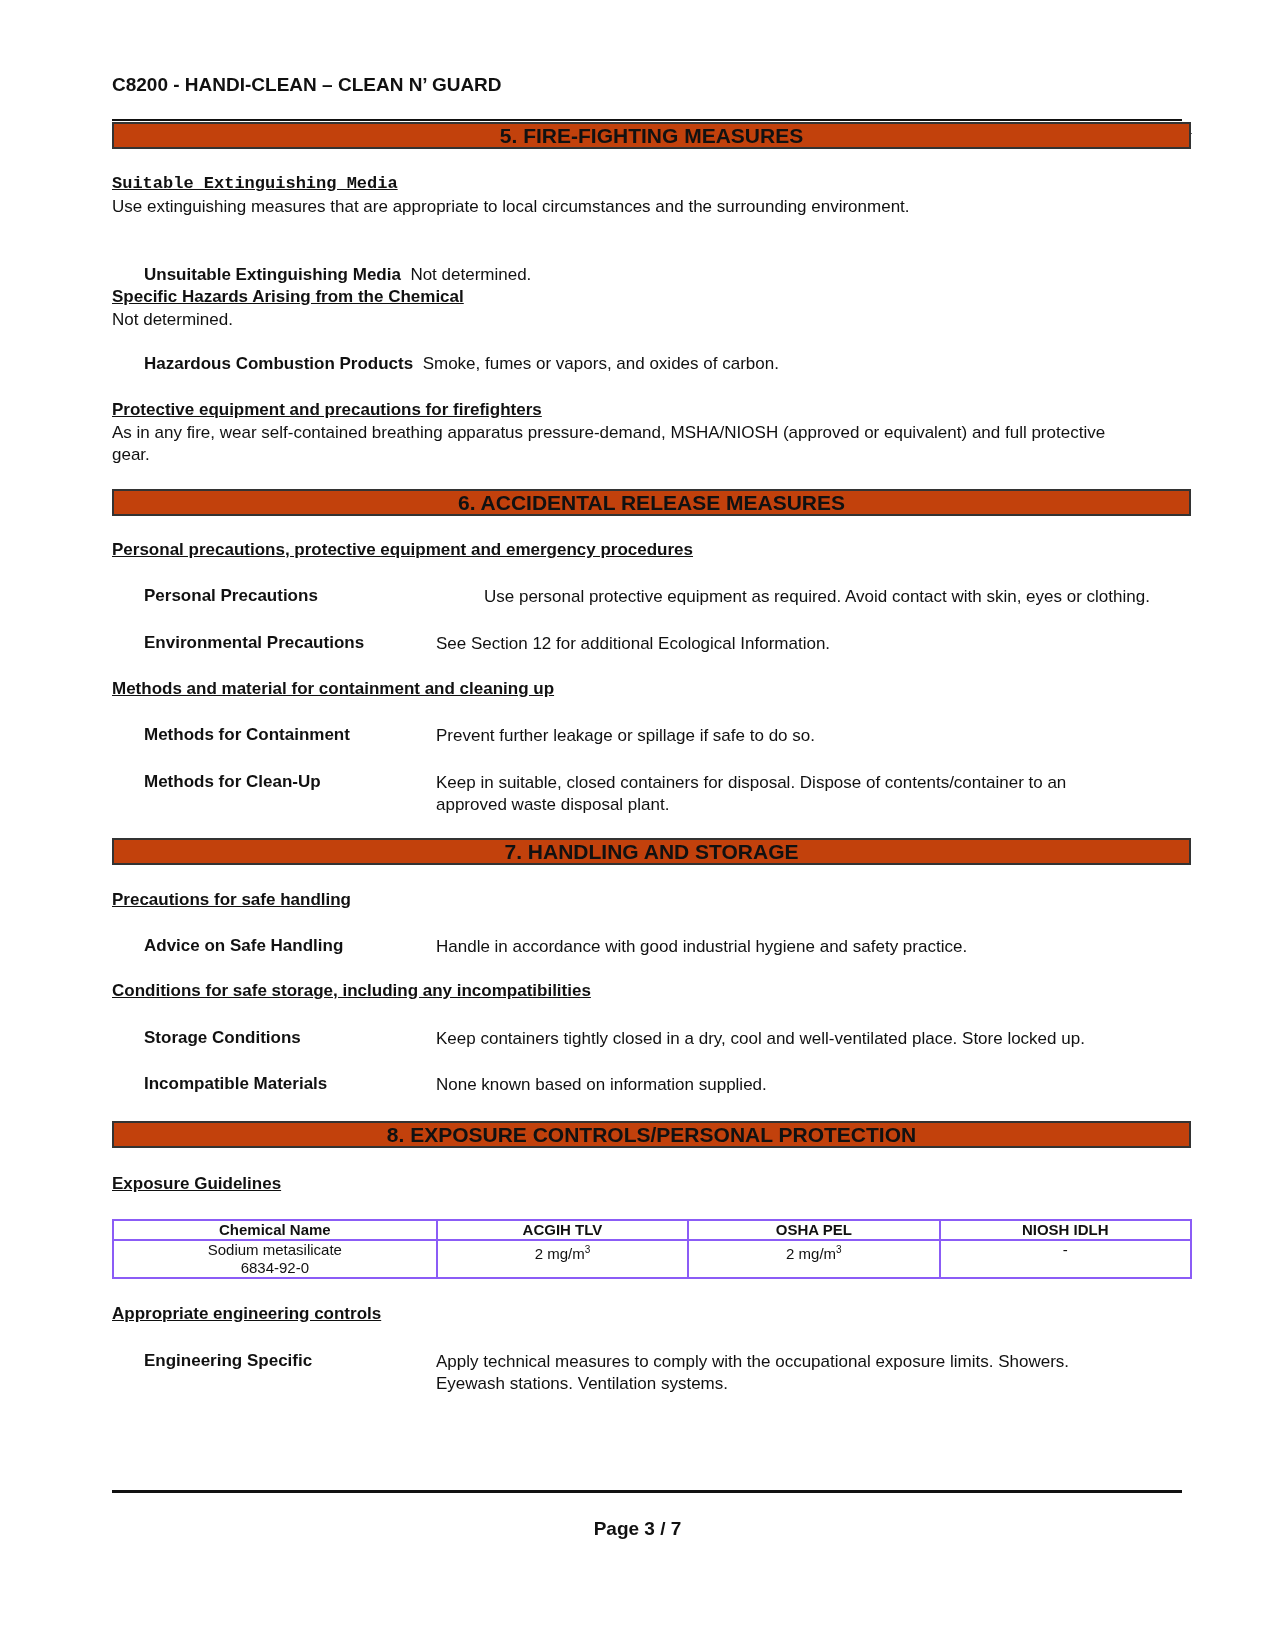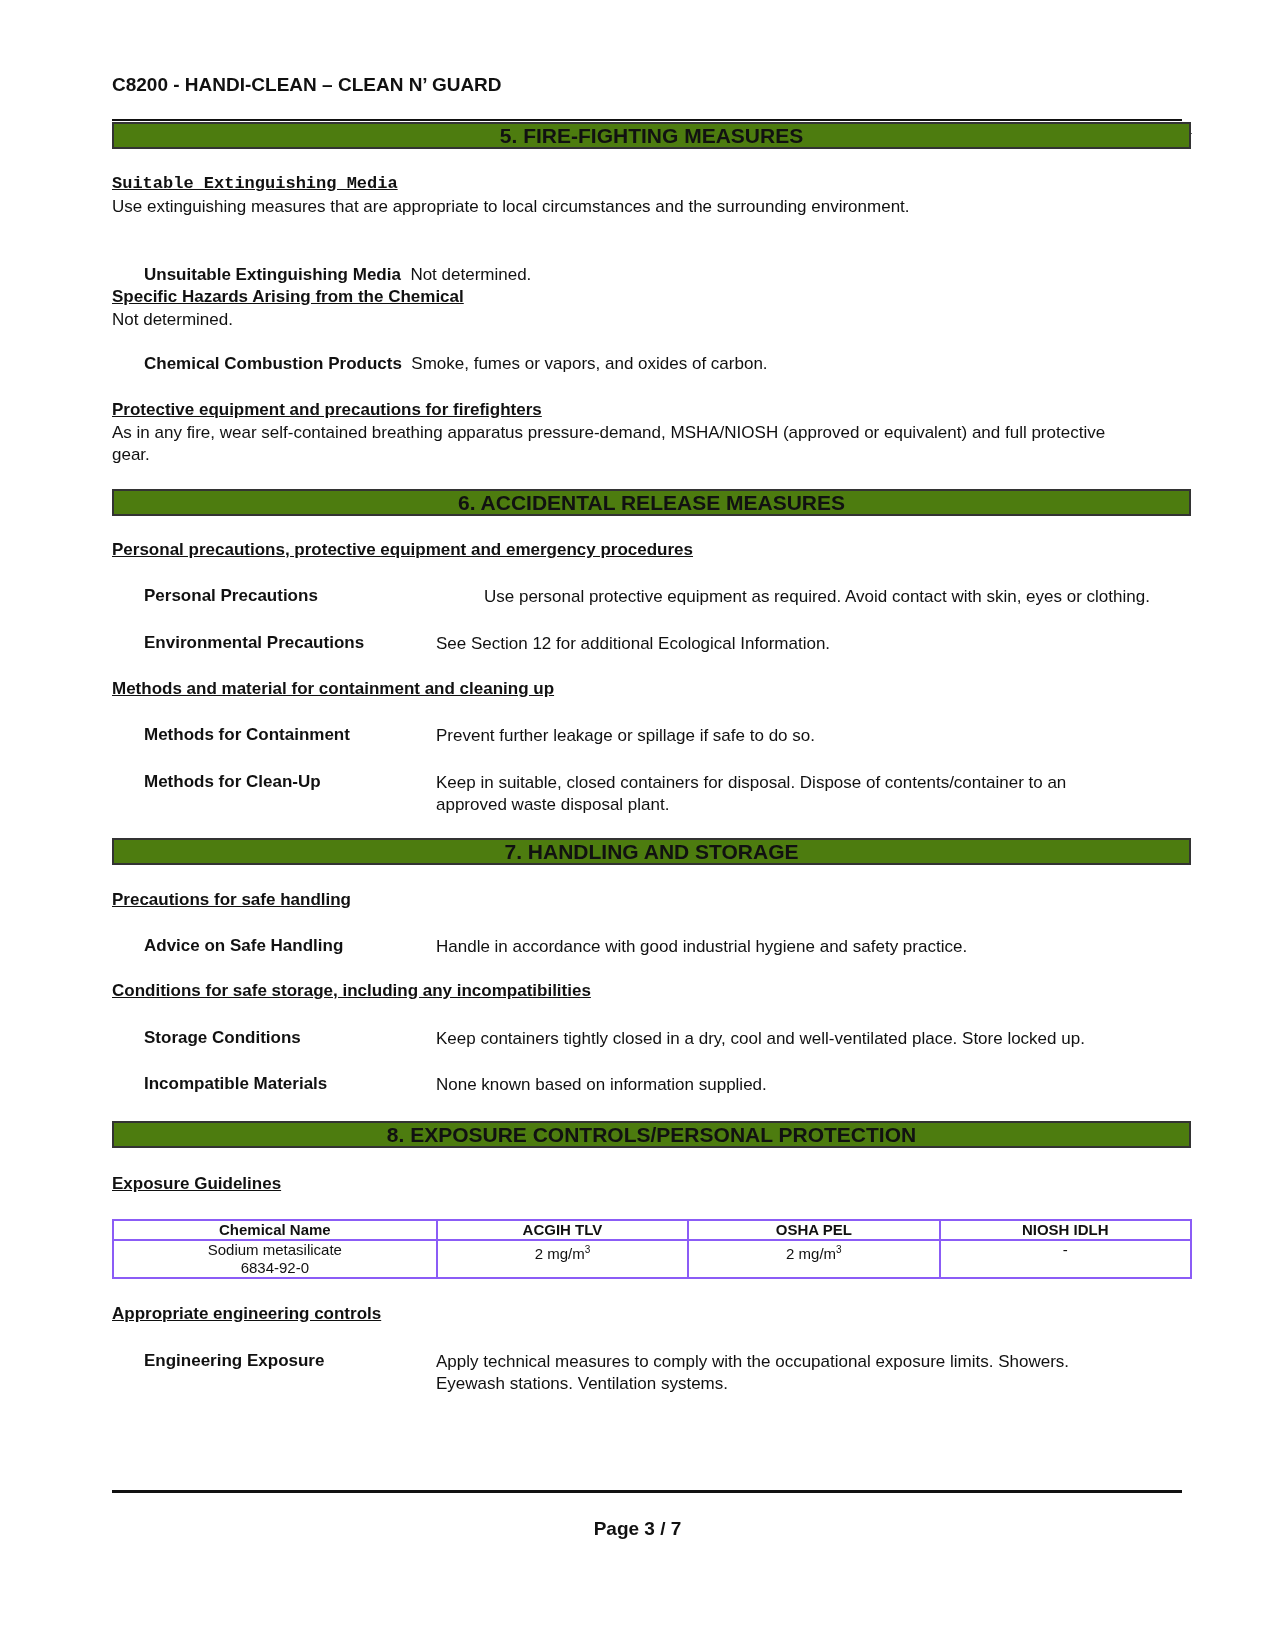--- a/index.html
+++ b/index.html
@@ -2,21 +2,21 @@
 <html><head>
 <meta charset="utf-8">
 <style>
   html,body{margin:0;padding:0;background:#fff;}
   body{width:1275px;height:1650px;position:relative;overflow:hidden;font-family:"Liberation Sans",sans-serif;color:#111;}
   .abs{position:absolute;white-space:nowrap;}
   .hdr-title{left:112px;top:74px;font-size:19px;font-weight:bold;}
   .rev{right:83px;top:74px;font-size:15px;margin-top:48px;}
   .rev b{font-weight:bold;}
   .rule{position:absolute;left:112px;width:1070px;height:2px;background:#111;}
-  .bar{position:absolute;left:112px;width:1079px;height:27px;background:#4d7c0f;border:2px solid #333;box-sizing:border-box;text-align:center;font-weight:bold;font-size:21px;line-height:23px;}
+  .bar{position:absolute;left:112px;width:1079px;height:27px;background:#c2410c;border:2px solid #333;box-sizing:border-box;text-align:center;font-weight:bold;font-size:21px;line-height:23px;}
   .sub{position:absolute;left:112px;font-size:17px;font-weight:bold;text-decoration:underline;white-space:nowrap;}
   .para{position:absolute;left:112px;font-size:17px;line-height:22px;width:1070px;}
   .lbl{position:absolute;left:144px;font-size:17px;font-weight:bold;white-space:nowrap;}
   .val{position:absolute;left:436px;font-size:17px;line-height:22px;width:750px;}
   .inline{position:absolute;left:144px;font-size:17px;white-space:nowrap;}
   .inline b{font-weight:bold;}
   table.exp{position:absolute;left:112px;top:1219px;width:1080px;border-collapse:collapse;font-size:15px;}
   table.exp th,table.exp td{border:2px solid #8b5cf6;text-align:center;padding:0 13px;vertical-align:top;}
   table.exp th{font-weight:bold;height:18px;line-height:18px;}
   table.exp td{height:36px;line-height:18px;}
@@ -28,21 +28,21 @@
 <div class="abs hdr-title">C8200 -  HANDI-CLEAN – CLEAN N’ GUARD</div>
 <div class="abs rev"><b>Revision Date:</b> <span>24-Nov-2014</span></div>
 <div class="rule" style="top:119px;"></div>
 
 <div class="bar" style="top:122px;">5. FIRE-FIGHTING MEASURES</div>
 <div class="sub" style="top:174px;font-family:Liberation Mono, monospace;">Suitable Extinguishing Media</div>
 <div class="para" style="top:196px;">Use extinguishing measures that are appropriate to local circumstances and the surrounding environment.</div>
 <div class="inline" style="top:241px;margin-top:24px;"><b>Unsuitable Extinguishing Media</b>&nbsp; <span>Not determined.</span></div>
 <div class="sub" style="top:287px;">Specific Hazards Arising from the Chemical</div>
 <div class="para" style="top:309px;">Not determined.</div>
-<div class="inline" style="top:354px;"><b>Chemical Combustion Products</b>&nbsp; <span>Smoke, fumes or vapors, and oxides of carbon.</span></div>
+<div class="inline" style="top:354px;"><b>Hazardous Combustion Products</b>&nbsp; <span>Smoke, fumes or vapors, and oxides of carbon.</span></div>
 <div class="sub" style="top:400px;">Protective equipment and precautions for firefighters</div>
 <div class="para" style="top:422px;width:1020px;">As in any fire, wear self-contained breathing apparatus pressure-demand, MSHA/NIOSH (approved or equivalent) and full protective gear.</div>
 
 <div class="bar" style="top:489px;">6. ACCIDENTAL RELEASE MEASURES</div>
 <div class="sub" style="top:540px;">Personal precautions, protective equipment and emergency procedures</div>
 <div class="lbl" style="top:586px;">Personal Precautions</div>
 <div class="val" style="top:586px;margin-left:48px;">Use personal protective equipment as required. Avoid contact with skin, eyes or clothing.</div>
 <div class="lbl" style="top:633px;">Environmental Precautions</div>
 <div class="val" style="top:633px;">See Section 12 for additional Ecological Information.</div>
 <div class="sub" style="top:679px;">Methods and material for containment and cleaning up</div>
@@ -77,17 +77,17 @@
     <tr>
       <td><span>Sodium metasilicate</span><br><span>6834-92-0</span></td>
       <td><span>2 mg/m</span><sup style="font-size:10px">3</sup></td>
       <td><span>2 mg/m</span><sup style="font-size:10px">3</sup></td>
       <td>-</td>
     </tr>
   </tbody>
 </table>
 
 <div class="sub" style="top:1304px;">Appropriate engineering controls</div>
-<div class="lbl" style="top:1351px;">Engineering Exposure</div>
+<div class="lbl" style="top:1351px;">Engineering Specific</div>
 <div class="val" style="top:1351px;width:700px;">Apply technical measures to comply with the occupational exposure limits. Showers. Eyewash stations. Ventilation systems.</div>
 
 <div class="rule" style="top:1490px;height:3px;"></div>
 <div class="foot">Page  3 / 7</div>
 
 </body></html>

